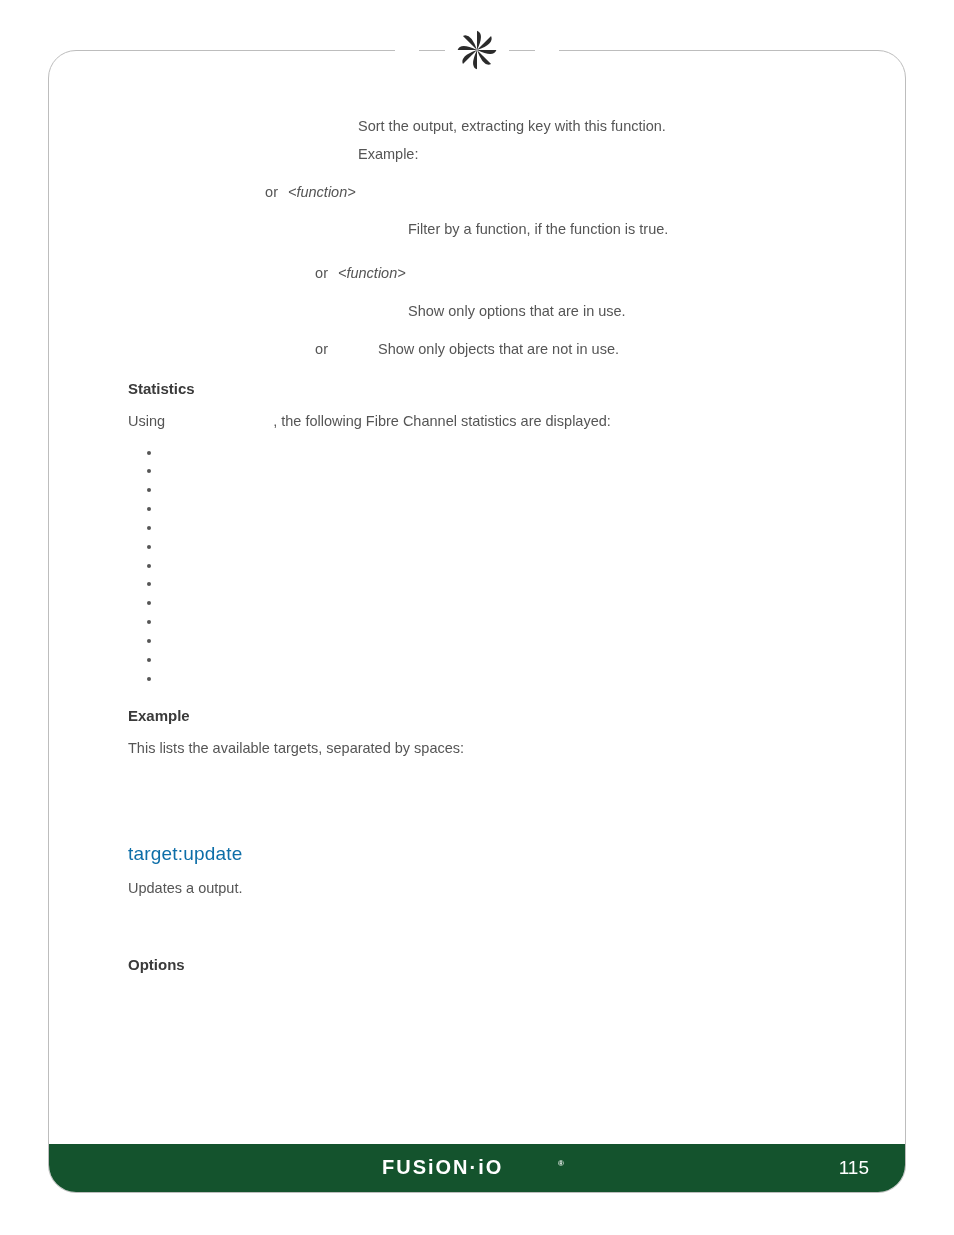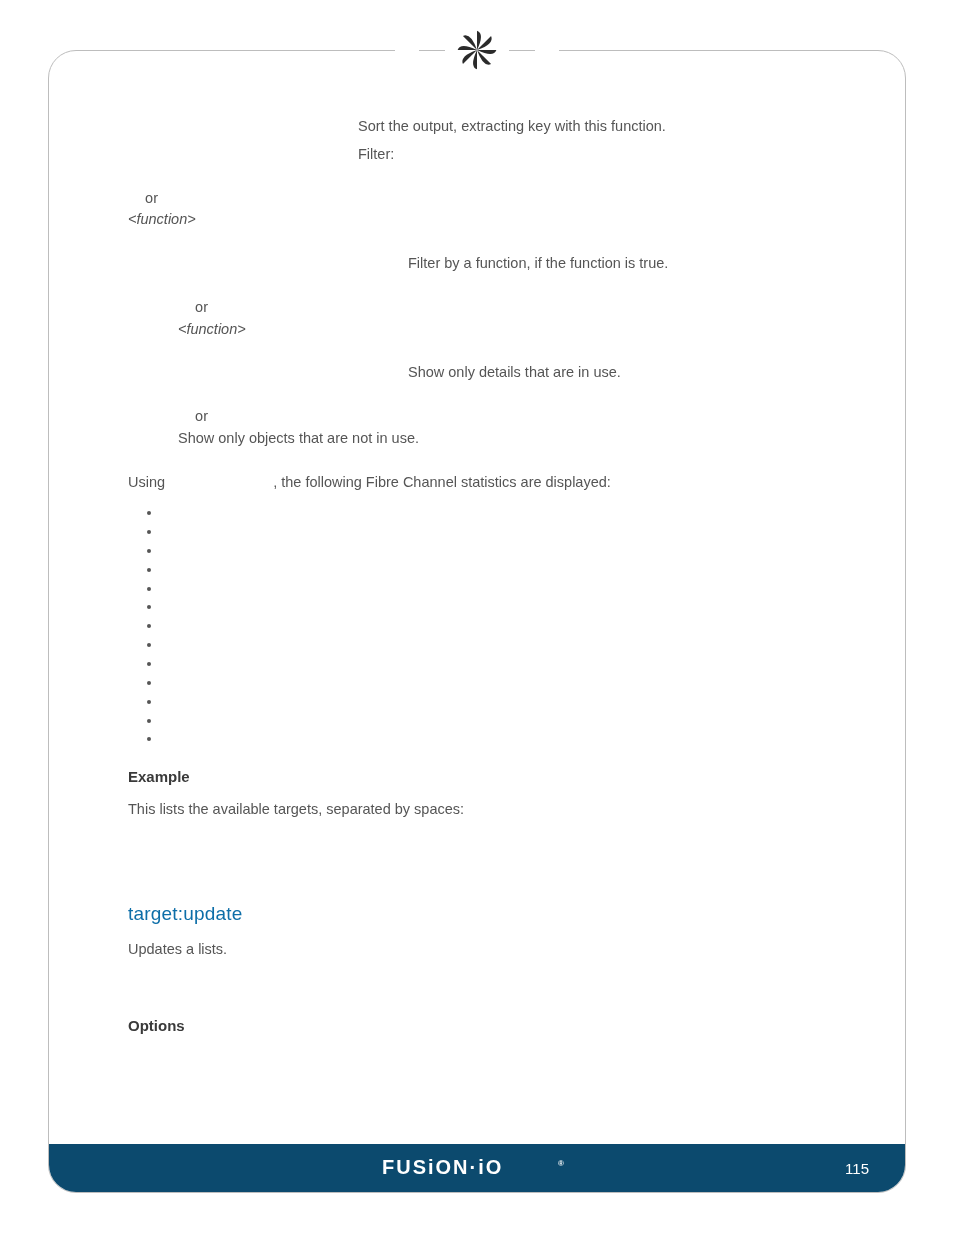--- a/index.html
+++ b/index.html
@@ -54,22 +54,21 @@
     position: absolute;
     left: 128px;
     right: 100px;
     top: 112px;
     font-size: 14.5px;
     line-height: 1.5;
     color: #555;
   }
   .row {
     display: flex;
-    margin: 22px 0;
-    flex-direction: column;
+    margin: 16px 0;
   }
   .c-opt  { width: 120px; }
   .c-or   { width: 30px; text-align: right; padding-right: 10px; }
   .c-arg  { width: 110px; font-style: italic; }
   .c-desc { flex: 1; }
   .indent-desc { margin-left: 230px; margin-top: 4px; margin-bottom: 6px; }
   .bold { font-weight: 700; color: #3a3a3a; margin: 18px 0 10px 0; font-size: 15px; }
   ul.stats {
     margin: 6px 0 10px 34px;
     padding: 0;
@@ -88,30 +87,30 @@
     margin-bottom: 10px;
     letter-spacing: 0.2px;
   }
   .para { margin: 10px 0; }
   .spacer-md { height: 26px; }
   
   .footer-bar {
     position: absolute;
     left: 0; right: 0; bottom: 0;
     height: 48px;
-    background: #0c4a6e;
+    background: #14532d;
     display: flex;
     align-items: center;
     justify-content: center;
   }
   .footer-bar .pagenum {
     position: absolute;
     right: 36px;
     color: #fff;
-    font-size: 15px;
+    font-size: 19px;
   }
   .fusion-logo {
     color: #fff;
     font-family: Arial, sans-serif;
     font-weight: 700;
     letter-spacing: 4px;
     font-size: 18px;
     display: flex;
     align-items: center;
   }
@@ -147,45 +146,46 @@
           <text x="176" y="10" fill="#fff" font-size="8">®</text>
         </svg>
       </div>
       <div class="pagenum">115</div>
     </div>
   </div>
 
   <div class="content">
 
     <div class="indent-desc">Sort the output, extracting key with this function.</div>
-    <div class="indent-desc">Filter:</div>
+    <div class="indent-desc">Example:</div>
 
     <div class="row">
       <div class="c-opt"></div>
       <div class="c-or">or</div>
       <div class="c-arg">&lt;function&gt;</div>
     </div>
     <div style="margin-left:280px; margin-top:6px; margin-bottom:22px;">Filter by a function, if the function is true.</div>
 
     <div class="row" style="margin-left:50px;">
       <div class="c-opt"></div>
       <div class="c-or">or</div>
       <div class="c-arg">&lt;function&gt;</div>
     </div>
 
-    <div style="margin-left:280px; margin-top:6px; margin-bottom:6px;">Show only details that are in use.</div>
+    <div style="margin-left:280px; margin-top:6px; margin-bottom:6px;">Show only options that are in use.</div>
 
     <div class="row" style="margin-left:50px;">
       <div class="c-opt"></div>
       <div class="c-or">or</div>
       <div style="width:40px;"></div>
       <div class="c-desc">Show only objects that are not in use.</div>
     </div>
 
 
+    <div class="bold">Statistics</div>
     <div class="para">
       <span>Using </span>
       <span style="display:inline-block; width:100px;"></span>
       <span>, the following Fibre Channel statistics are displayed:</span>
     </div>
 
     <ul class="stats">
       <li></li>
       <li></li>
       <li></li>
@@ -200,19 +200,19 @@
       <li></li>
       <li></li>
     </ul>
 
     <div class="bold">Example</div>
     <div class="para">This lists the available targets, separated by spaces:</div>
 
     <div class="spacer-md"></div>
 
     <div class="blue-head">target:update</div>
-    <div class="para">Updates a lists.</div>
+    <div class="para">Updates a output.</div>
     <div class="spacer-md"></div>
     <div class="bold">Options</div>
 
   </div>
 
 </div>
 
 </body></html>

